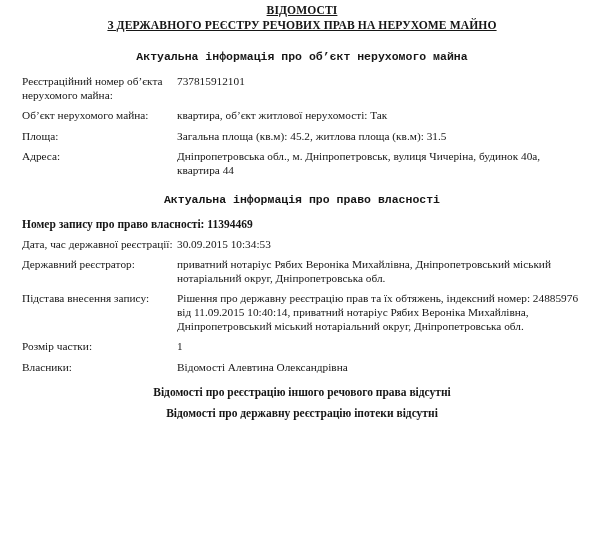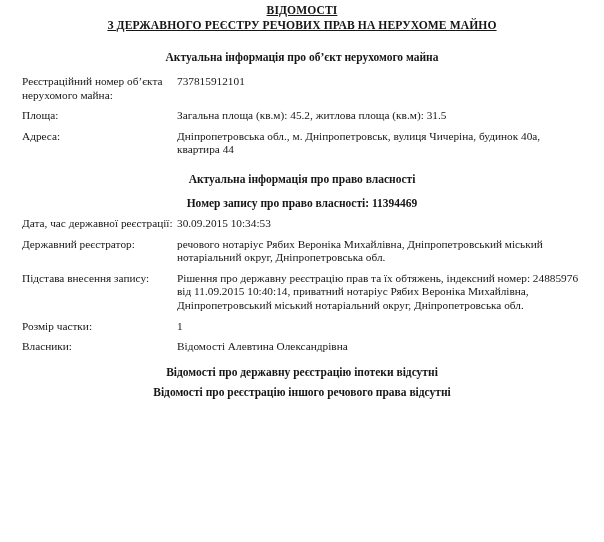--- a/index.html
+++ b/index.html
@@ -35,35 +35,35 @@
   }
   .doc-title .line2 {
     display: block;
   }
   .section-heading {
     text-align: center;
     font-weight: bold;
     font-size: 11.5px;
     line-height: 14px;
     margin: 0;
+    font-family: Liberation Mono, monospace;
   }
   .spacer-title-to-heading { height: 17px; }
   .spacer-heading-to-table { height: 11px; }
   .spacer-table-to-heading { height: 15px; }
   .spacer-heading-to-record { height: 10px; }
   .spacer-record-to-table { height: 7px; }
   .spacer-table-to-footer { height: 8px; }
 
   .record-number {
     font-weight: bold;
     font-size: 11.5px;
     line-height: 14px;
     margin: 0;
     padding-left: 0px;
-    text-align: center;
   }
 
   table.kv {
     width: 100%;
     border-collapse: collapse;
     table-layout: fixed;
   }
   table.kv td {
     vertical-align: top;
     padding: 0 0 7px 0;
@@ -107,20 +107,24 @@
 
   <div class="spacer-heading-to-table"></div>
 
   <table class="kv">
     <tbody>
       <tr>
         <td class="k">Реєстраційний номер об’єкта нерухомого майна:</td>
         <td class="v">737815912101</td>
       </tr>
       <tr>
+        <td class="k">Об’єкт нерухомого майна:</td>
+        <td class="v">квартира, об’єкт житлової нерухомості: Так</td>
+      </tr>
+      <tr>
         <td class="k">Площа:</td>
         <td class="v">Загальна площа (кв.м): 45.2, житлова площа (кв.м): 31.5</td>
       </tr>
       <tr>
         <td class="k">Адреса:</td>
         <td class="v">Дніпропетровська обл., м. Дніпропетровськ, вулиця Чичеріна, будинок 40а, квартира 44</td>
       </tr>
     </tbody>
   </table>
 
@@ -135,37 +139,37 @@
   <div class="spacer-record-to-table"></div>
 
   <table class="kv">
     <tbody>
       <tr>
         <td class="k">Дата, час державної реєстрації:</td>
         <td class="v">30.09.2015 10:34:53</td>
       </tr>
       <tr>
         <td class="k">Державний реєстратор:</td>
-        <td class="v">речового нотаріус Рябих Вероніка Михайлівна, Дніпропетровський міський нотаріальний округ, Дніпропетровська обл.</td>
+        <td class="v">приватний нотаріус Рябих Вероніка Михайлівна, Дніпропетровський міський нотаріальний округ, Дніпропетровська обл.</td>
       </tr>
       <tr>
         <td class="k">Підстава внесення запису:</td>
         <td class="v">Рішення про державну реєстрацію прав та їх обтяжень, індексний номер: 24885976 від 11.09.2015 10:40:14, приватний нотаріус Рябих Вероніка Михайлівна, Дніпропетровський міський нотаріальний округ, Дніпропетровська обл.</td>
       </tr>
       <tr>
         <td class="k">Розмір частки:</td>
         <td class="v">1</td>
       </tr>
       <tr>
         <td class="k">Власники:</td>
         <td class="v">Відомості Алевтина Олександрівна</td>
       </tr>
     </tbody>
   </table>
 
   <div class="spacer-table-to-footer"></div>
 
   <div class="footer-lines">
+    <p>Відомості про реєстрацію іншого речового права відсутні</p>
     <p>Відомості про державну реєстрацію іпотеки відсутні</p>
-    <p>Відомості про реєстрацію іншого речового права відсутні</p>
   </div>
 
 </div>
 
 </body></html>

